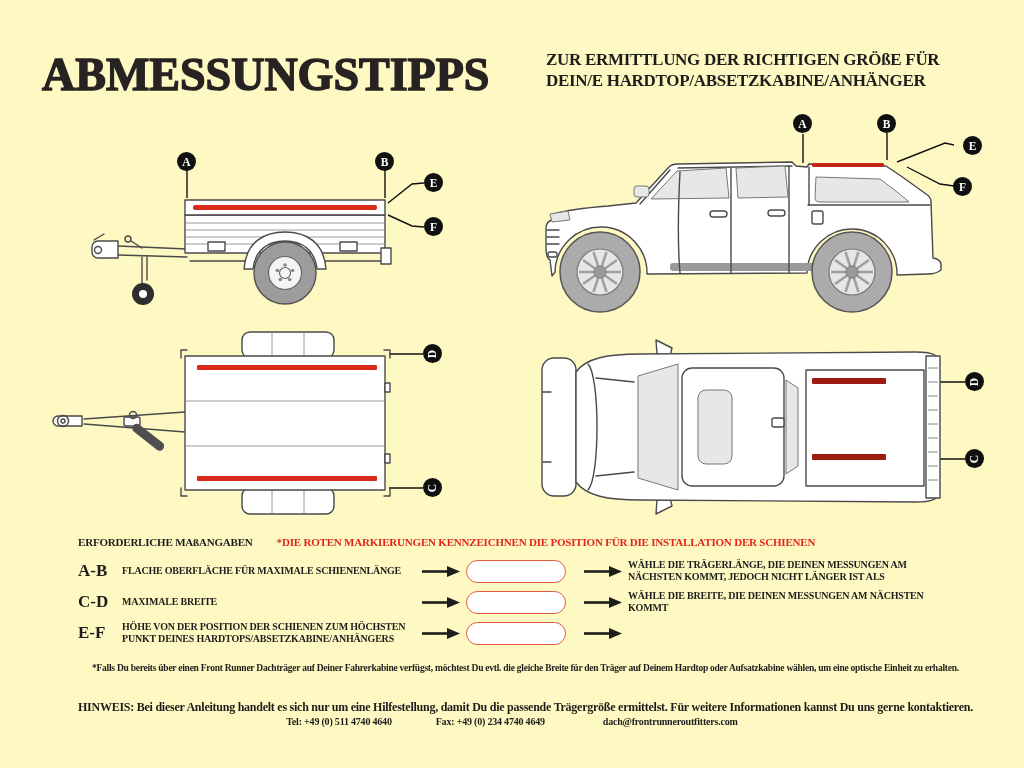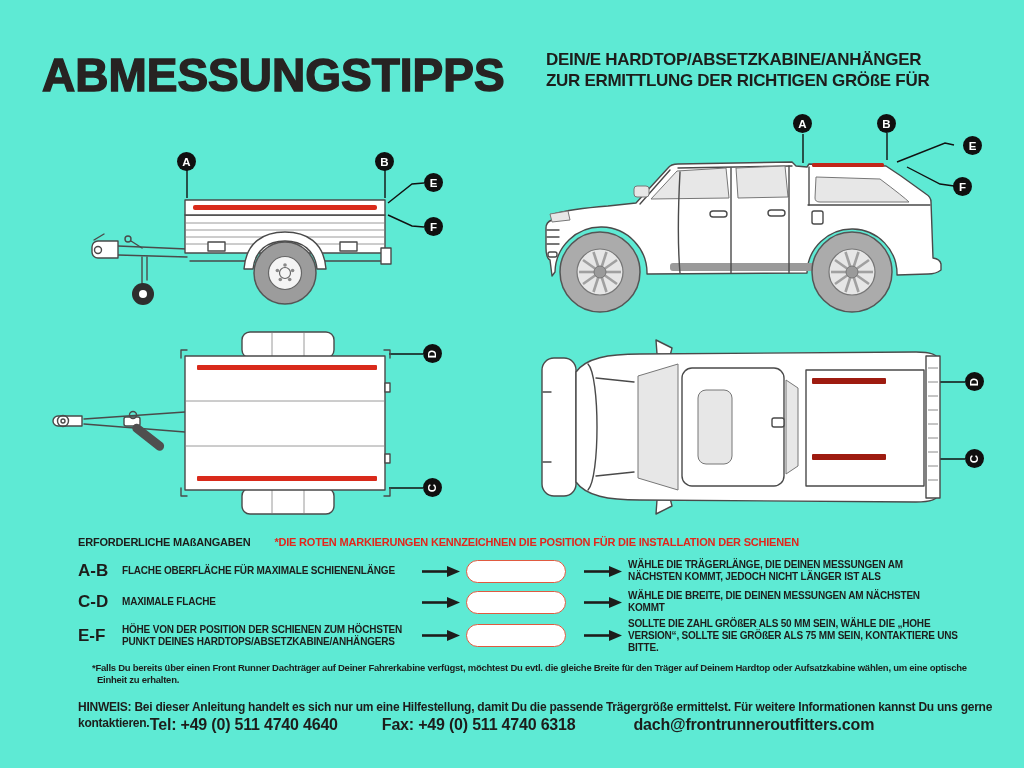--- a/index.html
+++ b/index.html
@@ -1,17 +1,17 @@
 <!DOCTYPE html>
 <html><head>
 <meta charset="utf-8">
 <style>
   html,body{margin:0;padding:0;background:#ffffff;}
-  .page{position:relative;width:1024px;height:768px;background:#5eead4;overflow:hidden;
-        font-family:Liberation Sans, sans-serif;color:#1d1d1b;}
+  .page{position:relative;width:1024px;height:768px;background:#fef9c3;overflow:hidden;
+        font-family:Liberation Serif, serif;color:#1d1d1b;}
 
   
   .title{position:absolute;left:42px;top:48px;font-size:46px;font-weight:bold;
          letter-spacing:0px;color:#272322;-webkit-text-stroke:1.4px #272322;white-space:nowrap;}
   .subtitle{position:absolute;left:546px;top:50px;font-size:17px;font-weight:bold;
             line-height:1.22;letter-spacing:-0.3px;color:#1d1d1b;}
 
   
   .diagram{position:absolute;}
   .d-trailer-side{left:40px;top:128px;width:430px;height:200px;}
@@ -38,38 +38,38 @@
   .arrow{display:flex;align-items:center;}
 
   
   .footnote{position:absolute;left:92px;top:652px;width:892px;font-size:9.5px;font-weight:bold;
             line-height:1.32;letter-spacing:-0.25px;text-indent:-5px;padding-left:5px;}
   .hinweis{position:absolute;left:78px;top:688px;width:930px;font-size:12px;font-weight:bold;
            letter-spacing:-0.25px;line-height:1.3;}
 
   
   .contact{position:absolute;left:0;top:716px;width:1024px;display:flex;justify-content:center;
-           gap:44px;font-size:16px;font-weight:bold;letter-spacing:-0.2px;}
+           gap:44px;font-size:10px;font-weight:bold;letter-spacing:-0.2px;}
   .contact a{color:#1d1d1b;text-decoration:none;padding-left:14px;}
 
   svg .ink{stroke:#4a4a4a;stroke-width:1.4;fill:none;stroke-linejoin:round;stroke-linecap:round;}
   svg .inkfill{stroke:#4a4a4a;stroke-width:1.4;fill:#ffffff;stroke-linejoin:round;}
   svg .thin{stroke:#9a9a9a;stroke-width:1;fill:none;}
   svg .conn{stroke:#111;stroke-width:1.4;fill:none;}
   svg .glass{fill:#e7e7e7;stroke:#777;stroke-width:1;}
 </style>
 </head>
 <body>
 
 <div class="page">
 
   <div class="title">ABMESSUNGSTIPPS</div>
   <div class="subtitle">
+    <div>ZUR ERMITTLUNG DER RICHTIGEN GRÖßE FÜR</div>
     <div>DEIN/E HARDTOP/ABSETZKABINE/ANHÄNGER</div>
-    <div>ZUR ERMITTLUNG DER RICHTIGEN GRÖßE FÜR</div>
   </div>
 
   <div class="diagram d-trailer-side">
     <svg viewBox="0 0 430 200" width="430" height="200">
 
       <line class="conn" x1="147" y1="42" x2="147" y2="70"></line>
       <line class="conn" x1="345" y1="42" x2="345" y2="70"></line>
       <polyline class="conn" points="348,75 372,56 384,55"></polyline>
       <polyline class="conn" points="348,87 372,98 384,99"></polyline>
 
@@ -332,21 +332,21 @@
       <span class="arrow">
         <svg width="38" height="11" style="margin-left:18px;">
             <line x1="0" y1="5.5" x2="27" y2="5.5" stroke="#1d1d1b" stroke-width="2.6"></line>
             <polygon points="25,0 38,5.5 25,11" fill="#1d1d1b"></polygon>
           </svg>
       </span>
       <span class="req-result">WÄHLE DIE TRÄGERLÄNGE, DIE DEINEN MESSUNGEN AM NÄCHSTEN KOMMT, JEDOCH NICHT LÄNGER IST ALS</span>
     </div>
     <div class="req-row">
       <span class="req-key">C-D</span>
-      <span class="req-desc">MAXIMALE FLACHE</span>
+      <span class="req-desc">MAXIMALE BREITE</span>
       <span class="arrow">
         <svg width="38" height="11">
             <line x1="0" y1="5.5" x2="27" y2="5.5" stroke="#1d1d1b" stroke-width="2.6"></line>
             <polygon points="25,0 38,5.5 25,11" fill="#1d1d1b"></polygon>
           </svg>
       </span>
       <span class="pill"></span>
       <span class="arrow">
         <svg width="38" height="11" style="margin-left:18px;">
             <line x1="0" y1="5.5" x2="27" y2="5.5" stroke="#1d1d1b" stroke-width="2.6"></line>
@@ -364,26 +364,25 @@
             <polygon points="25,0 38,5.5 25,11" fill="#1d1d1b"></polygon>
           </svg>
       </span>
       <span class="pill"></span>
       <span class="arrow">
         <svg width="38" height="11" style="margin-left:18px;">
             <line x1="0" y1="5.5" x2="27" y2="5.5" stroke="#1d1d1b" stroke-width="2.6"></line>
             <polygon points="25,0 38,5.5 25,11" fill="#1d1d1b"></polygon>
           </svg>
       </span>
-      <span class="req-result">SOLLTE DIE ZAHL GRÖßER ALS 50 MM SEIN, WÄHLE DIE „HOHE VERSION“, SOLLTE SIE GRÖßER ALS 75 MM SEIN, KONTAKTIERE UNS BITTE.</span>
     </div>
   </div>
 
   <p class="footnote">*Falls Du bereits über einen Front Runner Dachträger auf Deiner Fahrerkabine verfügst, möchtest Du evtl. die gleiche Breite für den Träger auf Deinem Hardtop oder Aufsatzkabine wählen, um eine optische Einheit zu erhalten.</p>
   <p class="hinweis">HINWEIS: Bei dieser Anleitung handelt es sich nur um eine Hilfestellung, damit Du die passende Trägergröße ermittelst. Für weitere Informationen kannst Du uns gerne kontaktieren.</p>
 
   <div class="contact">
     <span>Tel: +49 (0) 511 4740 4640</span>
-    <span>Fax: +49 (0) 511 4740 6318</span>
+    <span>Fax: +49 (0) 234 4740 4649</span>
     <a href="#">dach@frontrunneroutfitters.com</a>
   </div>
 
 </div>
 
 </body></html>

